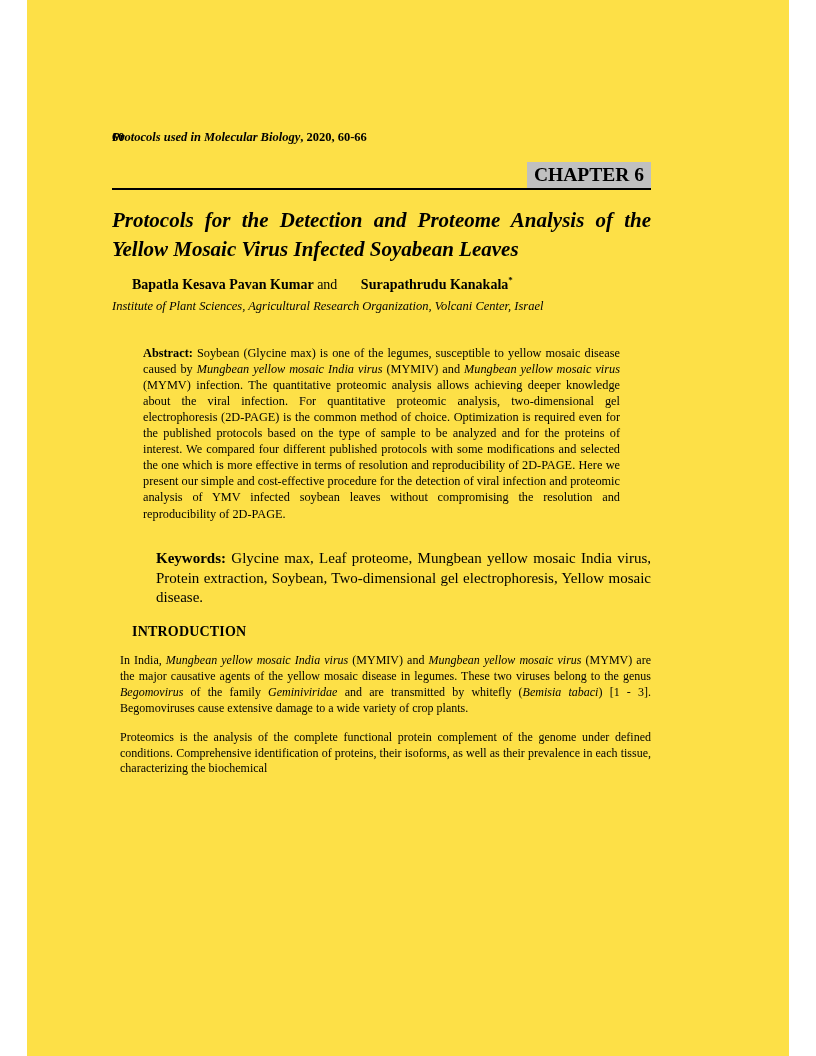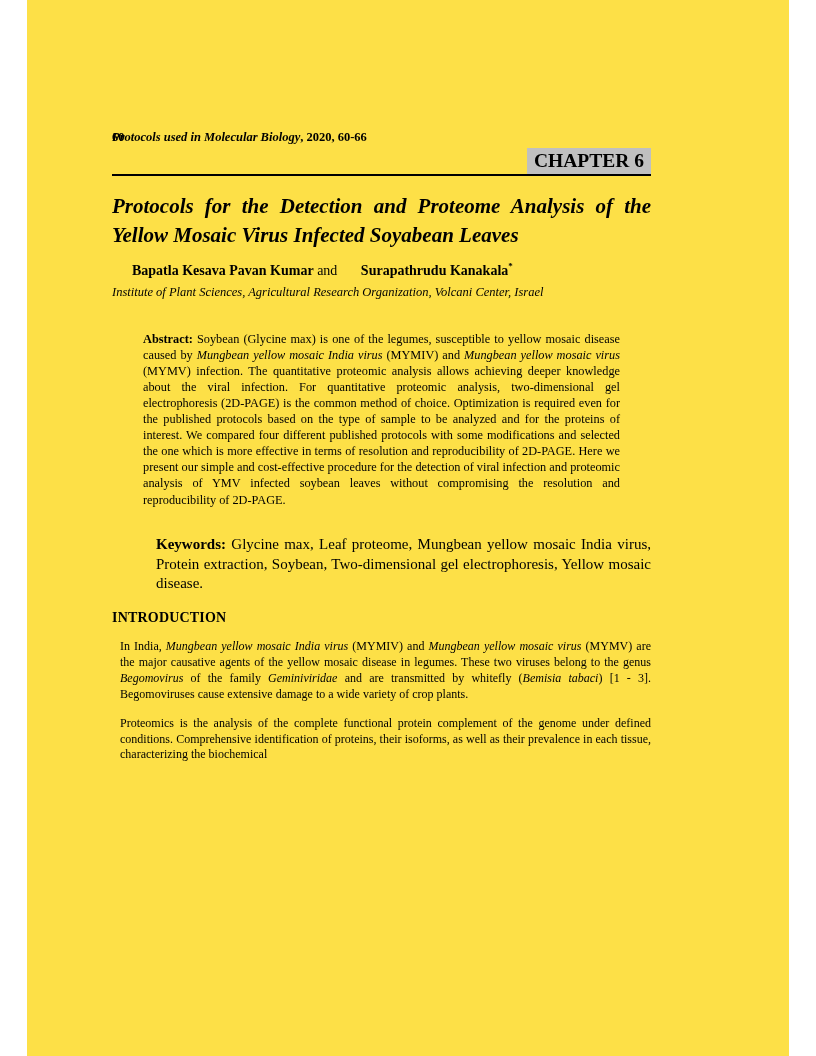--- a/index.html
+++ b/index.html
@@ -30,21 +30,21 @@
     left: 0;
     top: 0;
     font-weight: bold;
   }
   .running-title {
     font-weight: bold;
   }
   .running-title .jname { font-style: italic; }
   
   .chapter-rule {
-    margin-top: 1px;
+    margin-top: 15px;
     border-bottom: 2px solid #000000;
     text-align: right;
     line-height: 0;
   }
   .chapter-badge {
     display: inline-block;
     background: #c0c0c0;
     font-weight: bold;
     font-size: 19.5px;
     line-height: 1.2;
@@ -87,20 +87,21 @@
     line-height: 1.33;
     text-align: justify;
     margin-left: 44px;
   }
   
   .section-heading {
     margin-top: 16px;
     font-size: 14px;
     font-weight: bold;
     letter-spacing: 0.2px;
+    margin-left: 20px;
   }
   .body-para {
     margin-top: 13px;
     font-size: 12px;
     line-height: 1.32;
     text-align: justify;
     margin-left: 8px;
   }
   
   .footnote {

